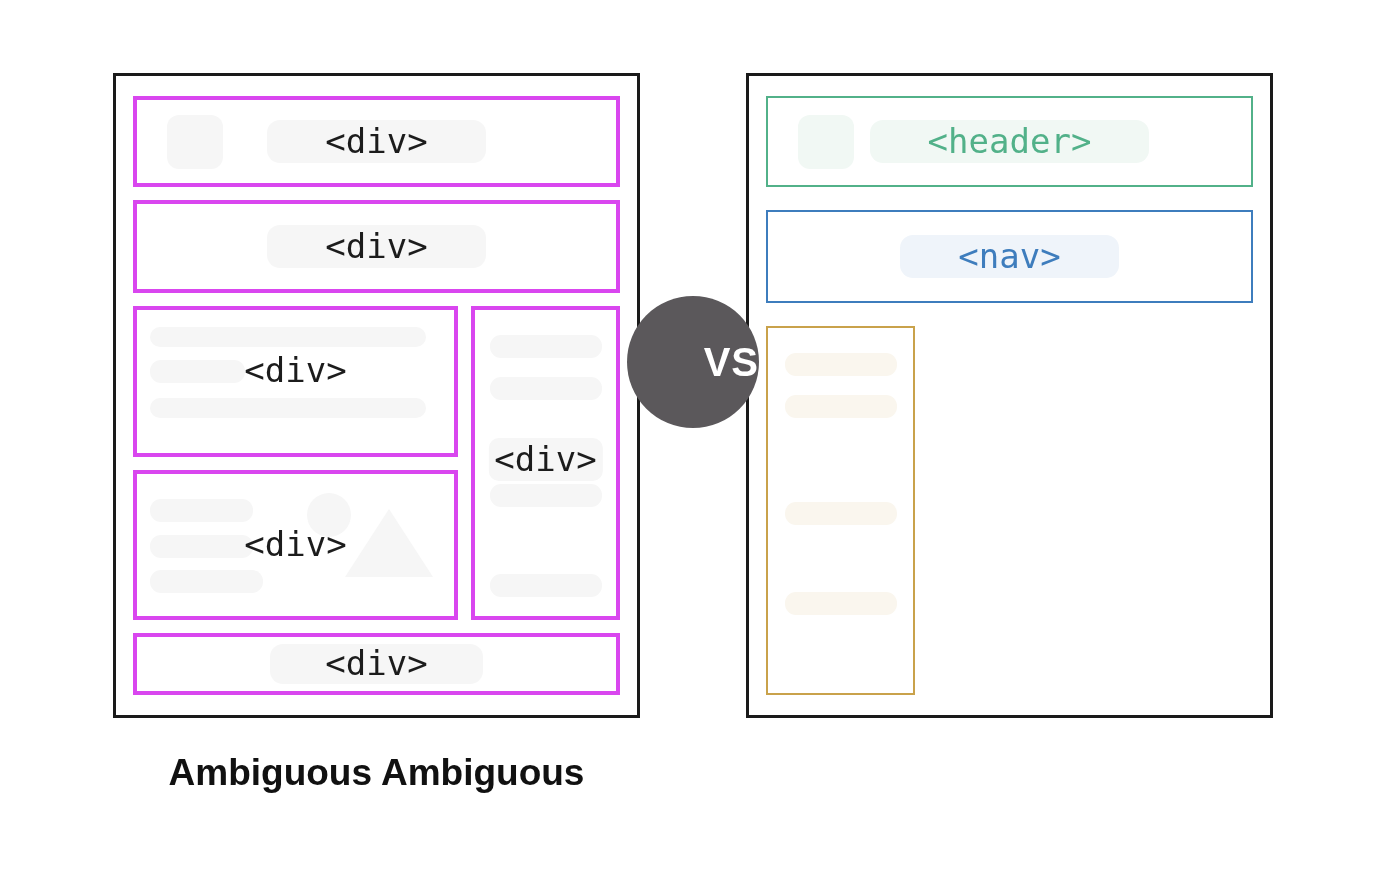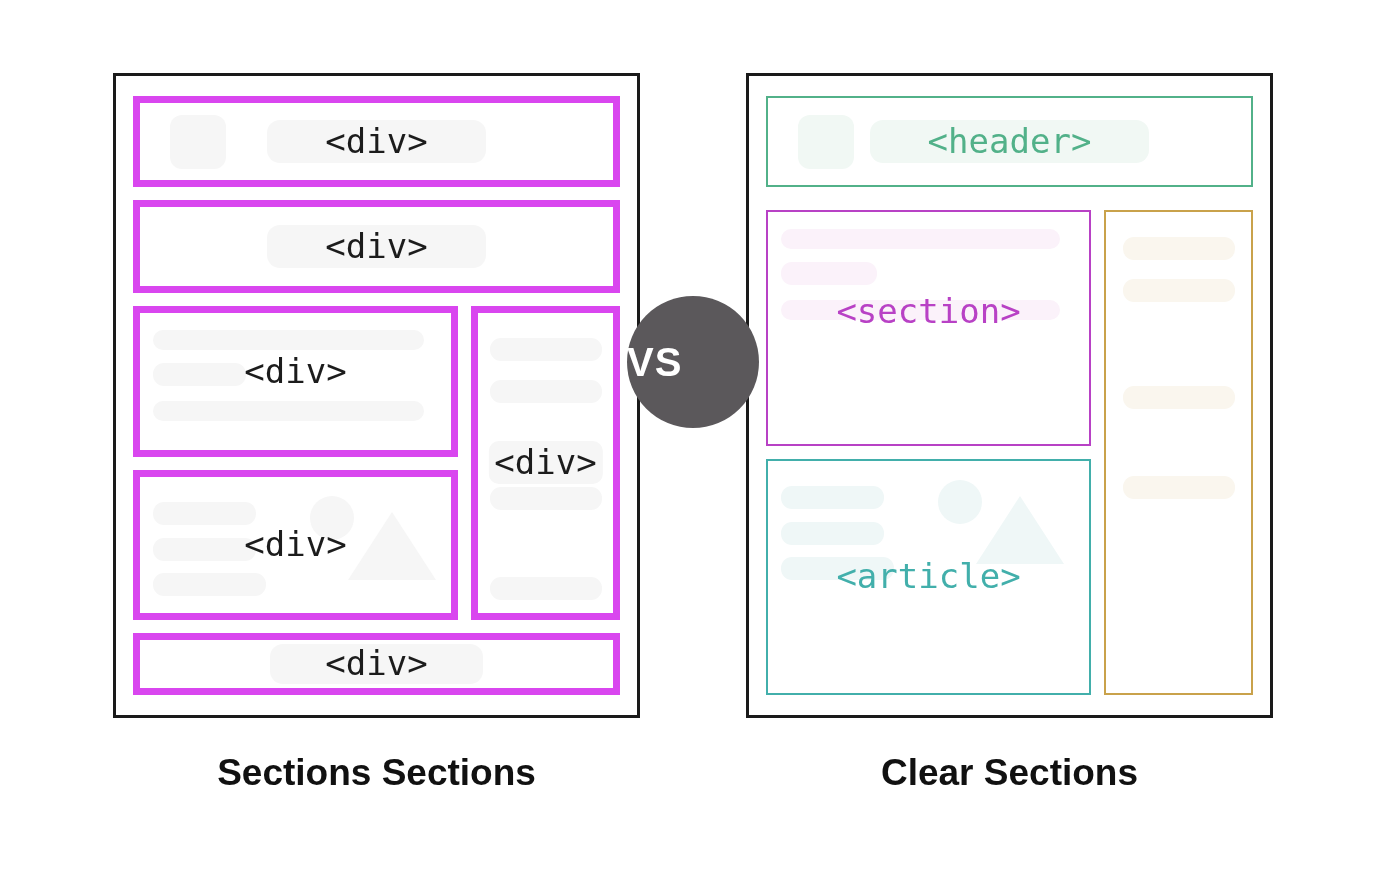--- a/index.html
+++ b/index.html
@@ -11,21 +11,21 @@
   .panel {
     position:absolute; top:73px; width:527px; height:645px;
     background:#ffffff; border:3px solid #1a1a1a;
     padding:20px 17px; display:flex; flex-direction:column; gap:13px;
   }
   .panel-left { left:113px; }
   .panel-right { left:746px;gap:23px; }
 
   
   .box { position:relative; background:#ffffff; }
-  .wbox { border:7px solid #d946ef; }
+  .wbox { border:4px solid #d946ef; }
   .tagbox { border:2.5px solid var(--c); }
   .b1 { height:91px; display:flex; align-items:center; justify-content:center; }
   .b2 { height:93px; display:flex; align-items:center; justify-content:center; }
   .b5 { height:62px; display:flex; align-items:center; justify-content:center; }
   .row { flex:1; display:flex; gap:13px; min-height:0; }
   .col { flex:1; display:flex; flex-direction:column; gap:13px; min-width:0; }
   .cbox { flex:1; }
   .side { width:149px; }
 
   
@@ -56,21 +56,21 @@
     border-left:44px solid transparent; border-right:44px solid transparent;
     border-bottom:68px solid var(--tint);
   }
   .sp { width:112px; height:23px; left:50%; transform:translateX(-50%); }
   .sp1 { top:25px; } .sp2 { top:67px; } .sp3 { top:174px; } .sp4 { top:264px; }
 
   
   .vs {
     position:absolute; left:627px; top:296px; width:132px; height:132px;
     border-radius:50%; background:var(--c); z-index:5;
-    display:flex; align-items:center; justify-content:flex-start;
+    display:flex; align-items:center; justify-content:flex-end;
   }
   .vs-text { color:var(--c); font-size:40px; font-weight:700; letter-spacing:1px; }
 
   
   .caption {
     position:absolute; top:752px; width:527px; text-align:center;
     font-size:37px; font-weight:700; color:#111111;
   }
   .caption-left { left:113px; }
   .caption-right { left:746px; }
@@ -130,48 +130,31 @@
     <span class="vs-text" style="--c: #ffffff;">VS</span>
   </div>
 
   <div class="panel panel-right">
 
     <div class="box tagbox b1" style="--c: #52b189; --tint: #f1f8f4;">
       <span class="ph ph-square"></span>
       <span class="tag pill">&lt;header&gt;</span>
     </div>
 
+    <div class="box tagbox b2" style="--c: #3e7dbd; --tint: #eff4fa;">
+      <span class="tag pill">&lt;nav&gt;</span>
+    </div>
 
     <div class="row">
-      <div class="col">
-
-        <div class="box tagbox cbox" style="--c: #b841c5; --tint: #fbf2fa;">
-          <span class="ph ln1"></span>
-          <span class="ph ln2"></span>
-          <span class="ph ln3"></span>
-          <span class="tag lbl-c lbl-43">&lt;section&gt;</span>
-        </div>
-
-        <div class="box tagbox cbox" style="--c: #42afab; --tint: #eff7f7;">
-          <span class="ph sln1"></span>
-          <span class="ph sln2"></span>
-          <span class="ph sln3"></span>
-          <span class="ph ph-circle"></span>
-          <span class="tri"></span>
-          <span class="tag lbl-c lbl-50">&lt;article&gt;</span>
-        </div>
-
-      </div>
 
       <div class="box tagbox side" style="--c: #c9a24b; --tint: #faf6ee;">
         <span class="ph sp sp1"></span>
         <span class="ph sp sp2"></span>
         <span class="ph sp sp3"></span>
         <span class="ph sp sp4"></span>
       </div>
     </div>
 
   </div>
 
-  <div class="caption caption-left">Sections Sections</div>
-  <div class="caption caption-right">Clear Sections</div>
+  <div class="caption caption-left">Ambiguous Ambiguous</div>
 
 </div>
 
 </body></html>

